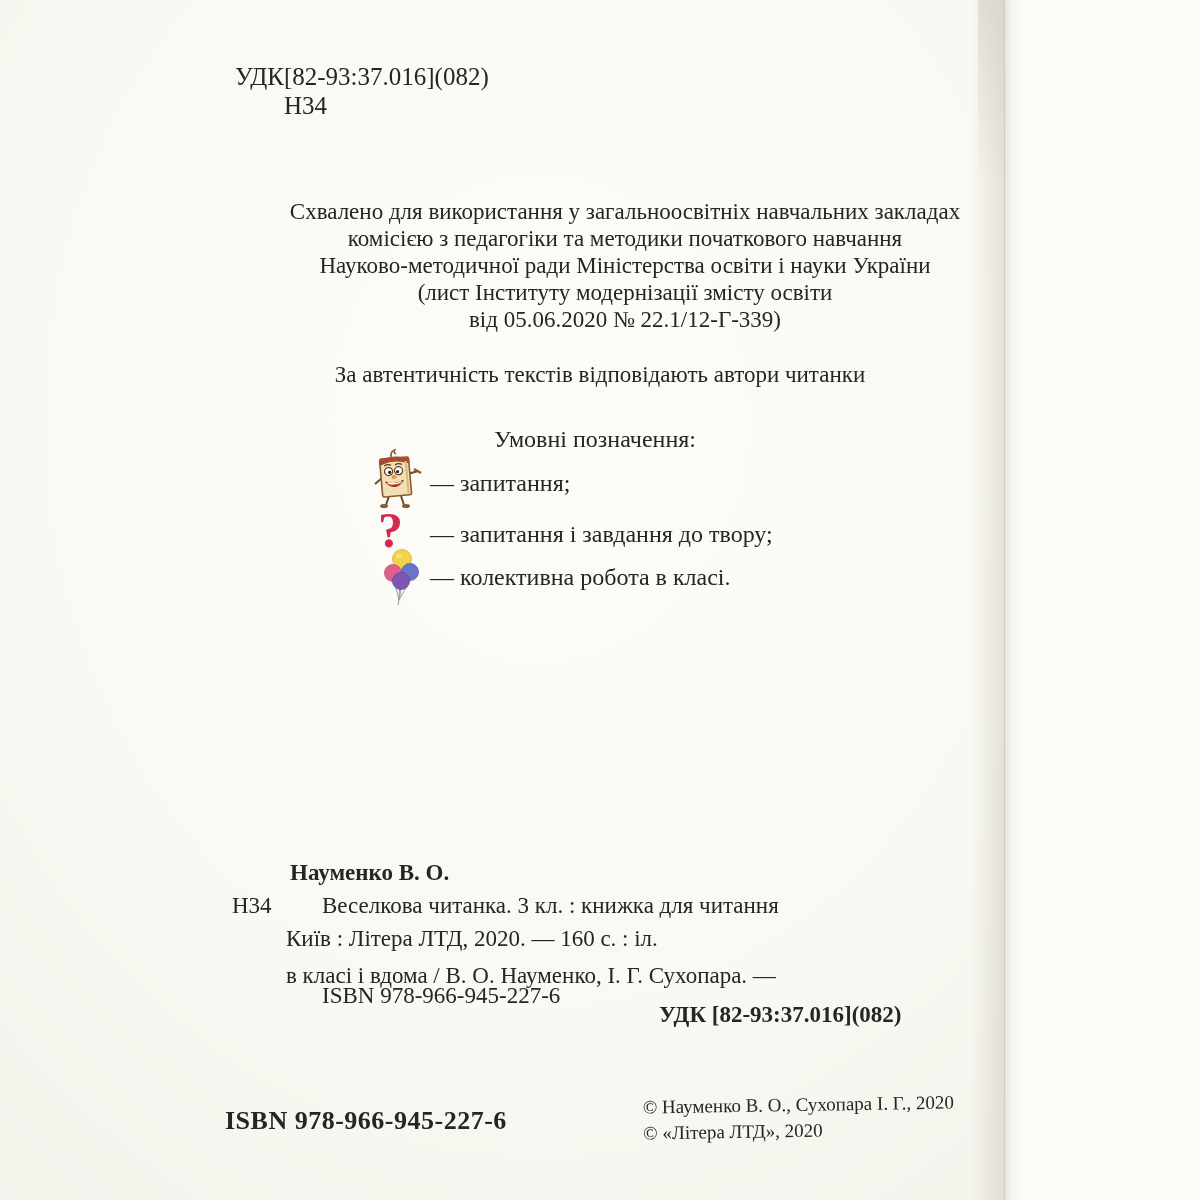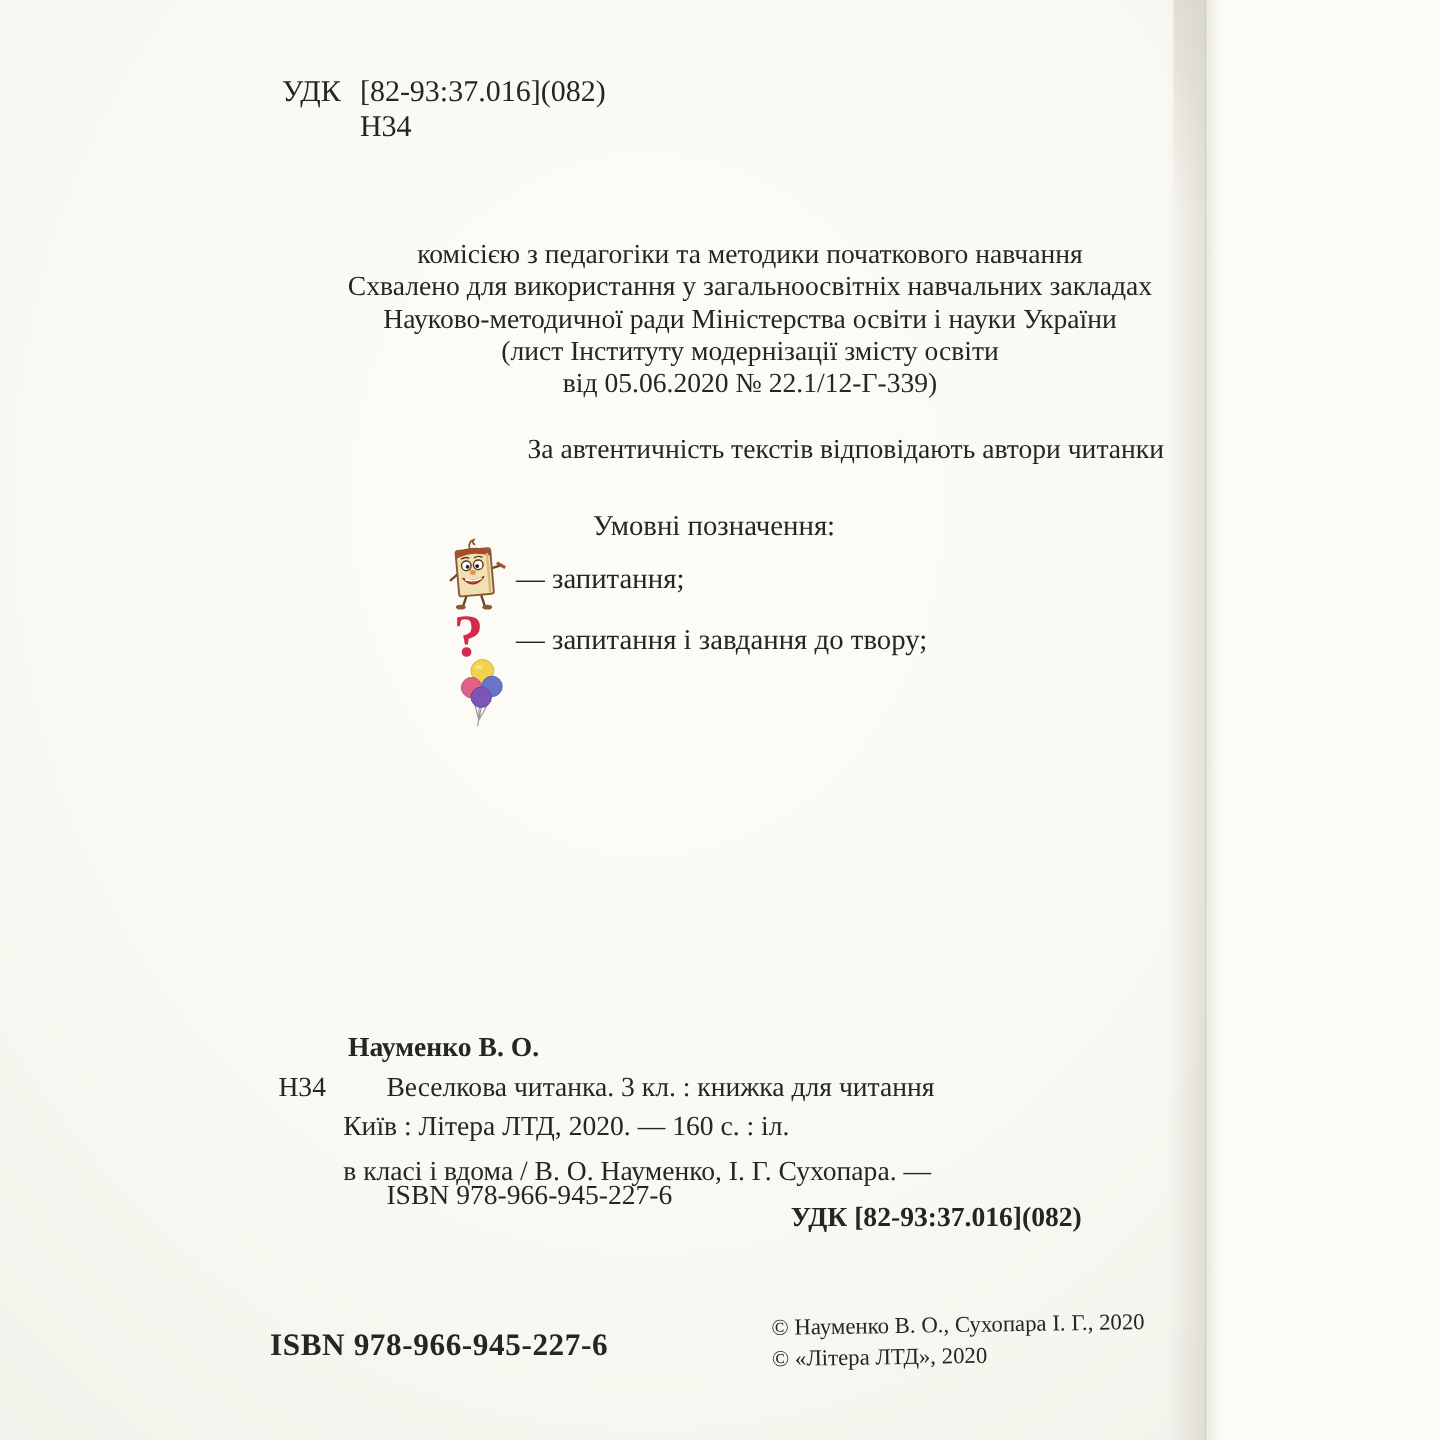--- a/index.html
+++ b/index.html
@@ -28,32 +28,32 @@
   }
   .edge-highlight {
     position: absolute; top: 0; height: 220px;
     left: 978px; width: 26px;
     background: linear-gradient(175deg, rgba(210,206,192,0.55), rgba(210,206,192,0) 85%);
   }
 
   .txt { position: absolute; color: #262523; white-space: nowrap; }
 
   
-  .udc-top { top: 62px; left: 235px; display: flex; gap: 16px; font-size: 25px; line-height: 29px; }
+  .udc-top { top: 62px; left: 235px; display: flex; font-size: 25px; line-height: 29px; }
   .udc-top .col { display: flex; flex-direction: column; }
 
   
   .approval {
     top: 198px; left: 250px; width: 750px;
     text-align: center; font-size: 23px; line-height: 27px;
     white-space: normal;
   }
   .authenticity {
     top: 362px; left: 230px; width: 740px;
-    text-align: right; font-size: 23px;
+    text-align: center; font-size: 23px;
   }
   .legend-title {
     top: 426px; left: 230px; width: 730px;
     text-align: center; font-size: 24px;
   }
 
   
   .legend-icon { position: absolute; }
   .legend-text { position: absolute; left: 430px; font-size: 24px; color: #262523; white-space: nowrap; }
   .qmark {
@@ -82,22 +82,22 @@
 
   <div class="txt udc-top">
     <span>УДК</span>
     <span class="col">
       <span>[82-93:37.016](082)</span>
       <span>Н34</span>
     </span>
   </div>
 
   <div class="txt approval">
+    <div>Схвалено для використання у загальноосвітніх навчальних закладах</div>
     <div>комісією з педагогіки та методики початкового навчання</div>
-    <div>Схвалено для використання у загальноосвітніх навчальних закладах</div>
     <div>Науково-методичної ради Міністерства освіти і науки України</div>
     <div>(лист Інституту модернізації змісту освіти</div>
     <div>від 05.06.2020 № 22.1/12-Г-339)</div>
   </div>
 
   <div class="txt authenticity">За автентичність текстів відповідають автори читанки</div>
 
   <div class="txt legend-title">Умовні позначення:</div>
 
   <div class="legend-icon" style="left:370px; top:448px;">
@@ -139,20 +139,21 @@
   <div class="legend-icon" style="left:382px; top:548px;">
     <svg width="40" height="60" viewBox="0 0 40 60">
       <path d="M20 20 Q17 38 17 52 M12 32 Q15 44 17 52 M28 31 Q22 44 17 52 M19 41 Q18 48 17 52 L16 57" stroke="#9a9a9a" stroke-width="1" fill="none"></path>
       <circle cx="20" cy="11" r="9.5" fill="#f2d24b" stroke="#d9b52e" stroke-width="0.8"></circle>
       <circle cx="11" cy="25" r="8.5" fill="#e0608a" stroke="#c24a72" stroke-width="0.8"></circle>
       <circle cx="28" cy="24" r="8.5" fill="#6a74c9" stroke="#5560b0" stroke-width="0.8"></circle>
       <circle cx="19" cy="33" r="8.5" fill="#7d55b4" stroke="#64449a" stroke-width="0.8"></circle>
       <ellipse cx="17" cy="8" rx="3" ry="2" fill="#f8e68a" opacity="0.9"></ellipse>
     </svg>
   </div>
+  <div class="legend-text" style="top:564px;">— колективна робота в класі.</div>
 
   <div class="txt cat bold" style="left:290px; top:860px;">Науменко В. О.</div>
   <div class="txt cat" style="left:232px; top:893px;">Н34</div>
   <div class="txt cat" style="left:322px; top:893px;">Веселкова читанка. 3 кл. : книжка для читання</div>
   <div class="txt cat" style="left:286px; top:923px;margin-top:40px;">в класі і вдома / В. О. Науменко, І. Г. Сухопара. —</div>
   <div class="txt cat" style="left:286px; top:926px;">Київ : Літера ЛТД, 2020. — 160 с. : іл.</div>
   <div class="txt cat" style="left:322px; top:983px;">ISBN 978-966-945-227-6</div>
   <div class="txt cat bold" style="left:611px; top:1002px;margin-left:48px;">УДК [82-93:37.016](082)</div>
 
   <div class="txt footer-isbn">ISBN 978-966-945-227-6</div>

